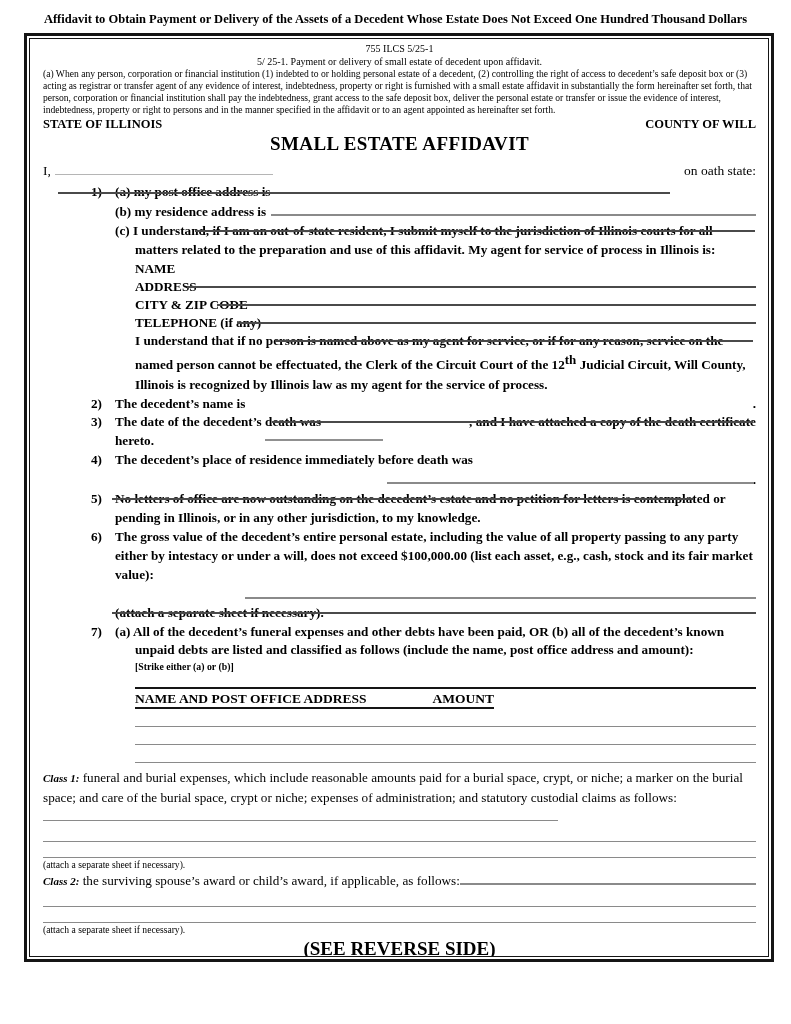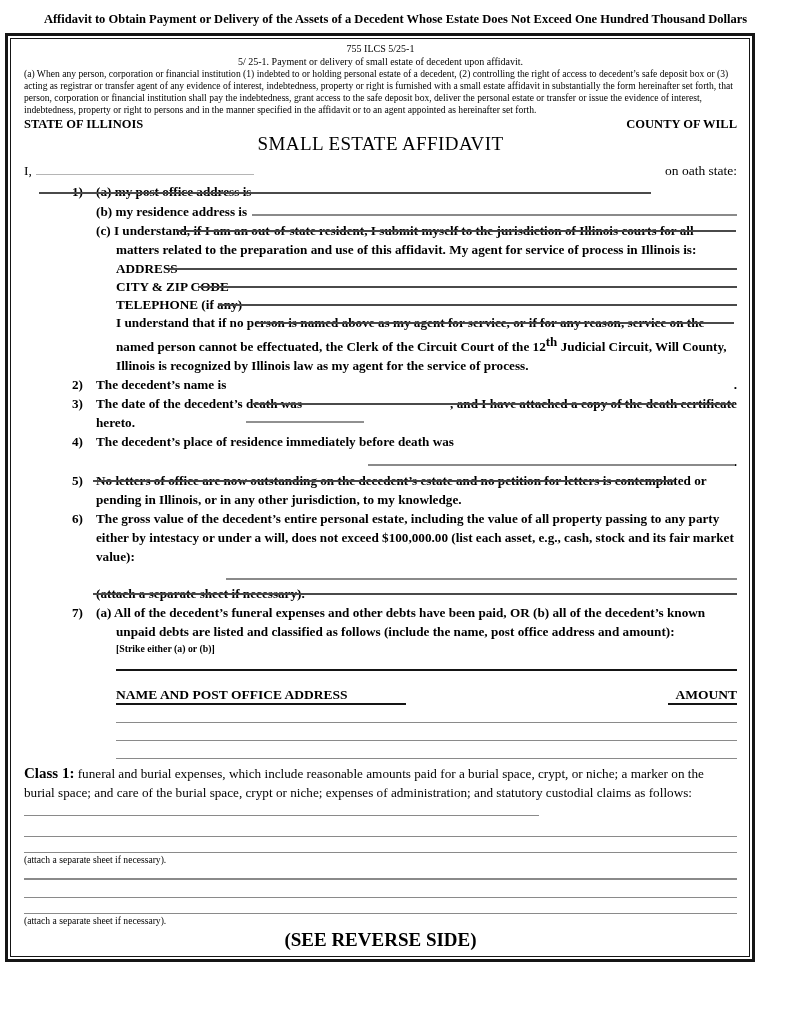--- a/index.html
+++ b/index.html
@@ -7,31 +7,31 @@
     position:relative; width:791px; height:1024px; margin:0 auto;
     background:#ffffff; color:#000;
     font-family:"Liberation Serif","DejaVu Serif",serif;
     overflow:hidden;
   }
   .top-title {
     position:absolute; top:12px; left:0; right:0;
     text-align:center; font-weight:bold; font-size:12.5px;
   }
   .box-outer {
-    position:absolute; left:5px; top:33px; width:750px; height:929px;
+    position:absolute; left:24px; top:33px; width:750px; height:929px;
     border:3px solid #151515; padding:2px; box-sizing:border-box;
   }
   .box-inner {
     border:1px solid #151515; box-sizing:border-box; height:100%;
     padding:3px 12px 0 13px; position:relative; overflow:hidden;
   }
   .c-small { text-align:center; font-size:10px; line-height:13px; }
   .statute-para { font-size:9.6px; line-height:12px; margin-top:0; }
   .state-row { display:flex; justify-content:space-between; font-weight:bold; font-size:12.5px; margin-top:1px; }
-  .form-title { text-align:center; font-weight:normal; font-size:19px; letter-spacing:.4px; margin:1px 0 5px 0; }
+  .form-title { text-align:center; font-weight:bold; font-size:19px; letter-spacing:.4px; margin:1px 0 5px 0; }
   .oath-row { display:flex; align-items:baseline; font-size:13.5px; height:20px; }
   .oath-fill { width:218px; border-bottom:1.5px solid #b5b5b5; height:14px; margin-left:4px; }
   .oath-spacer { flex:1; }
 
   .items { font-size:13.2px; line-height:18.9px; margin-top:3px;font-weight:bold; }
   .item { display:flex; position:relative; }
   .item .num { flex:none; width:24px; margin-left:48px; }
   .item .body { flex:1; position:relative; }
   .hang { padding-left:20px; text-indent:-20px; }
   .sub { margin-left:20px; position:relative; }
@@ -41,29 +41,29 @@
   .gline { position:absolute; height:2px; background:#909090; }
   .flexrow { display:flex; align-items:baseline; }
   .fillflex { flex:1; border-bottom:2px solid #8a8a8a; height:12px; }
   .gap-inline { display:inline-block; width:148px; }
 
   .small-note { font-size:9.6px; line-height:13px; }
   .bracket-note { font-size:9.8px; line-height:14px; margin-left:20px; }
 
   .tbl { margin-left:92px; margin-top:13px; }
   .tbl-head {
-    display:flex; justify-content:space-between; align-items:baseline;
-    border-top:2.5px solid #151515; font-weight:bold; font-size:13.5px; padding-top:16px;
+    display:flex; justify-content:flex-start; align-items:baseline;
+    border-top:2.5px solid #151515; font-weight:bold; font-size:13.5px; padding-top:2px;
   }
   .tbl-head .hl { border-bottom:2.5px solid #151515; padding-right:58px; }
   .tbl-head .hr { border-bottom:2.5px solid #151515; padding-left:8px; }
   .tbl-blank { height:17px; border-bottom:1.5px solid #8a8a8a; }
 
   .classpara { font-size:13.2px; line-height:19px; margin-top:5px; }
-  .classpara b { font-size:15px; }
+  .classpara b { font-size:11px;font-style:italic; }
   .inline-blank { display:inline-block; width:515px; border-bottom:1.5px solid #8a8a8a; height:11px; }
   .wide-blank-row { height:15px; border-bottom:1.5px solid #8a8a8a; }
   .see-reverse { text-align:center; font-weight:bold; font-size:19px; margin-top:2px; }
 
   .footer {
     position:absolute; right:36px; bottom:17px; font-size:14.5px;
   }
   .footer b { font-size:15.5px; }
   sup { font-size:13px; }
 </style>
@@ -107,20 +107,23 @@
             <div class="flexrow">
               <span>(b) my residence address is</span>
               <span class="fillflex" style="margin-bottom:3px; margin-left:5px;"></span>
             </div>
             <div class="hang" style="position:relative;">
               <span>(c) I understand, if I am an out-of-state resident, I submit myself to the jurisdiction of Illinois courts for all matters related to the preparation and use of this affidavit. My agent for service of process in Illinois is:</span>
               <i class="xline" style="left:80px; top:8px; width:560px;"></i>
             </div>
             <div class="sub">
               <div class="agent-row">
+                <span>NAME</span>
+              </div>
+              <div class="agent-row">
                 <span>ADDRESS</span>
                 <i class="xline" style="left:52px; right:0; top:8px;"></i>
               </div>
               <div class="agent-row">
                 <span>CITY &amp; ZIP CODE</span>
                 <i class="xline" style="left:82px; right:0; top:8px;"></i>
               </div>
               <div class="agent-row">
                 <span>TELEPHONE (if any)</span>
                 <i class="xline" style="left:102px; right:0; top:8px;"></i>
@@ -209,20 +212,21 @@
       </div>
 
       <div class="classpara">
         <b>Class 1:</b><span> funeral and burial expenses, which include reasonable amounts paid for a burial space, crypt, or niche; a marker on the burial space; and care of the burial space, crypt or niche; expenses of administration; and statutory custodial claims as follows: </span><span class="inline-blank"></span>
       </div>
       <div class="wide-blank-row"></div>
       <div class="wide-blank-row"></div>
       <div class="small-note">(attach a separate sheet if necessary).</div>
 
       <div class="classpara flexrow" style="margin-top:0;">
+        <span><b>Class 2:</b><span> the surviving spouse’s award or child’s award, if applicable, as follows: </span></span>
         <span class="fillflex" style="margin-bottom:2px;"></span>
       </div>
       <div class="wide-blank-row"></div>
       <div class="wide-blank-row"></div>
       <div class="small-note">(attach a separate sheet if necessary).</div>
 
       <div class="see-reverse">(SEE REVERSE SIDE)</div>
 
     </div>
   </div>

